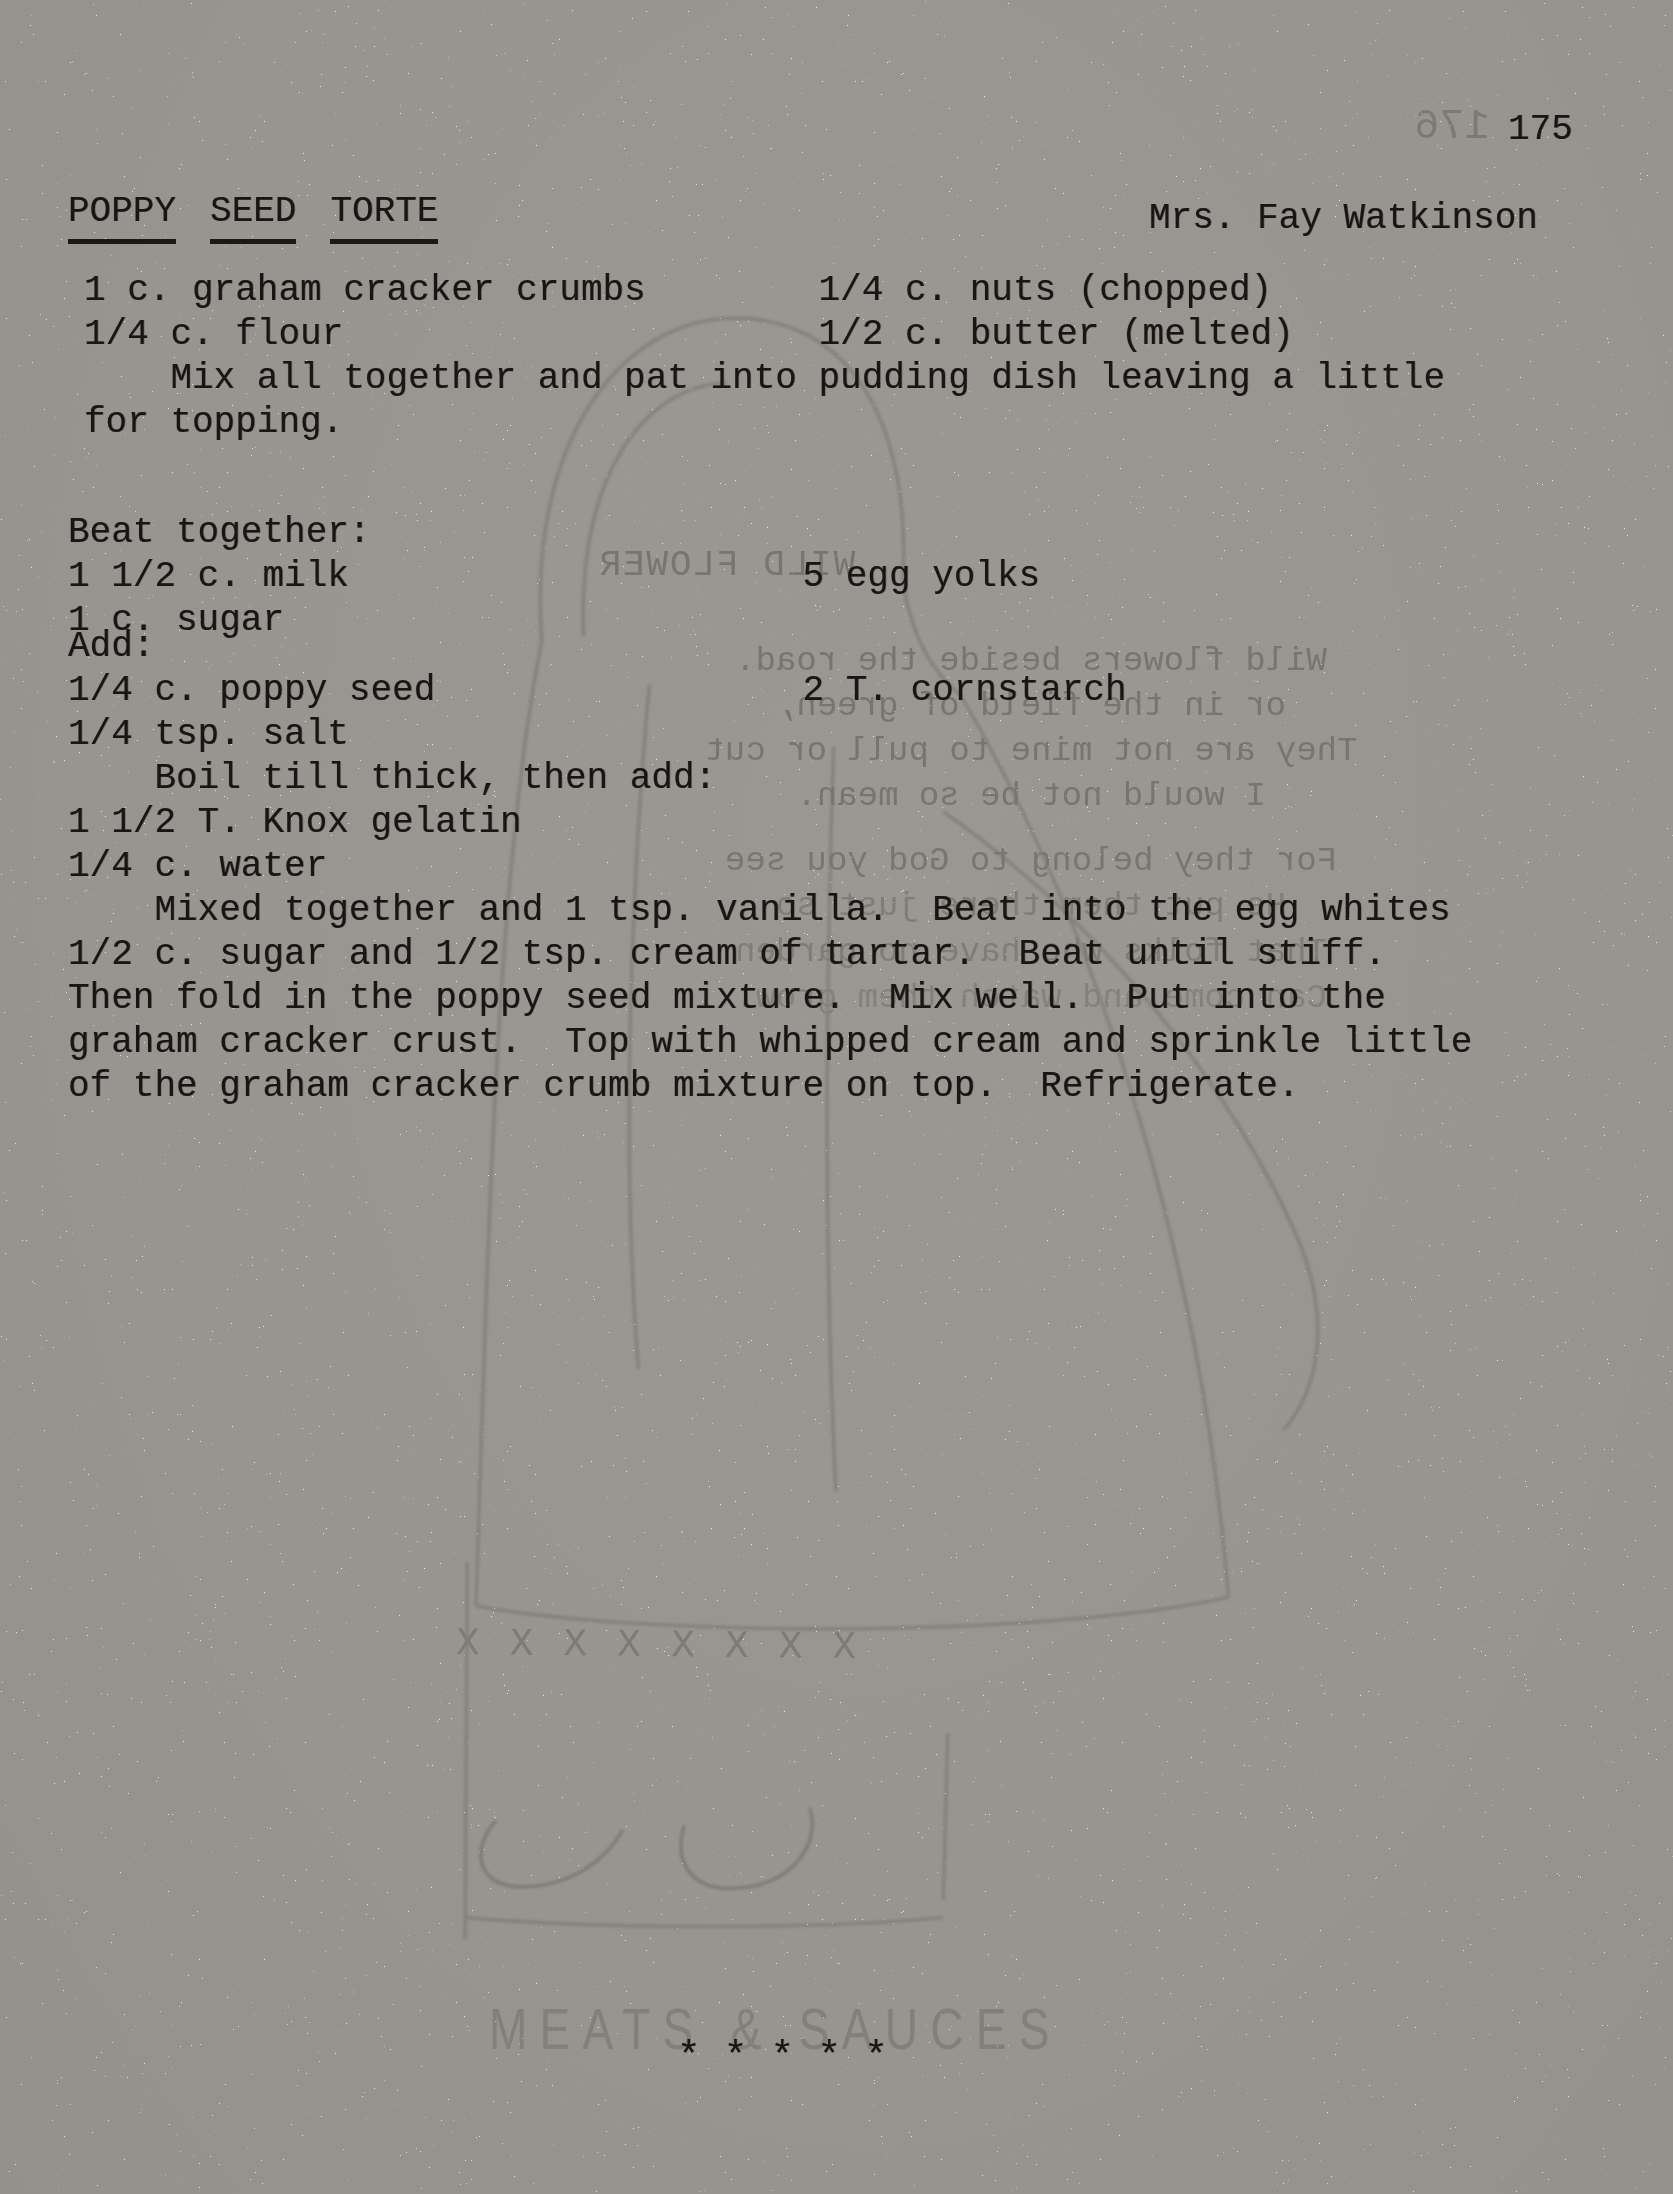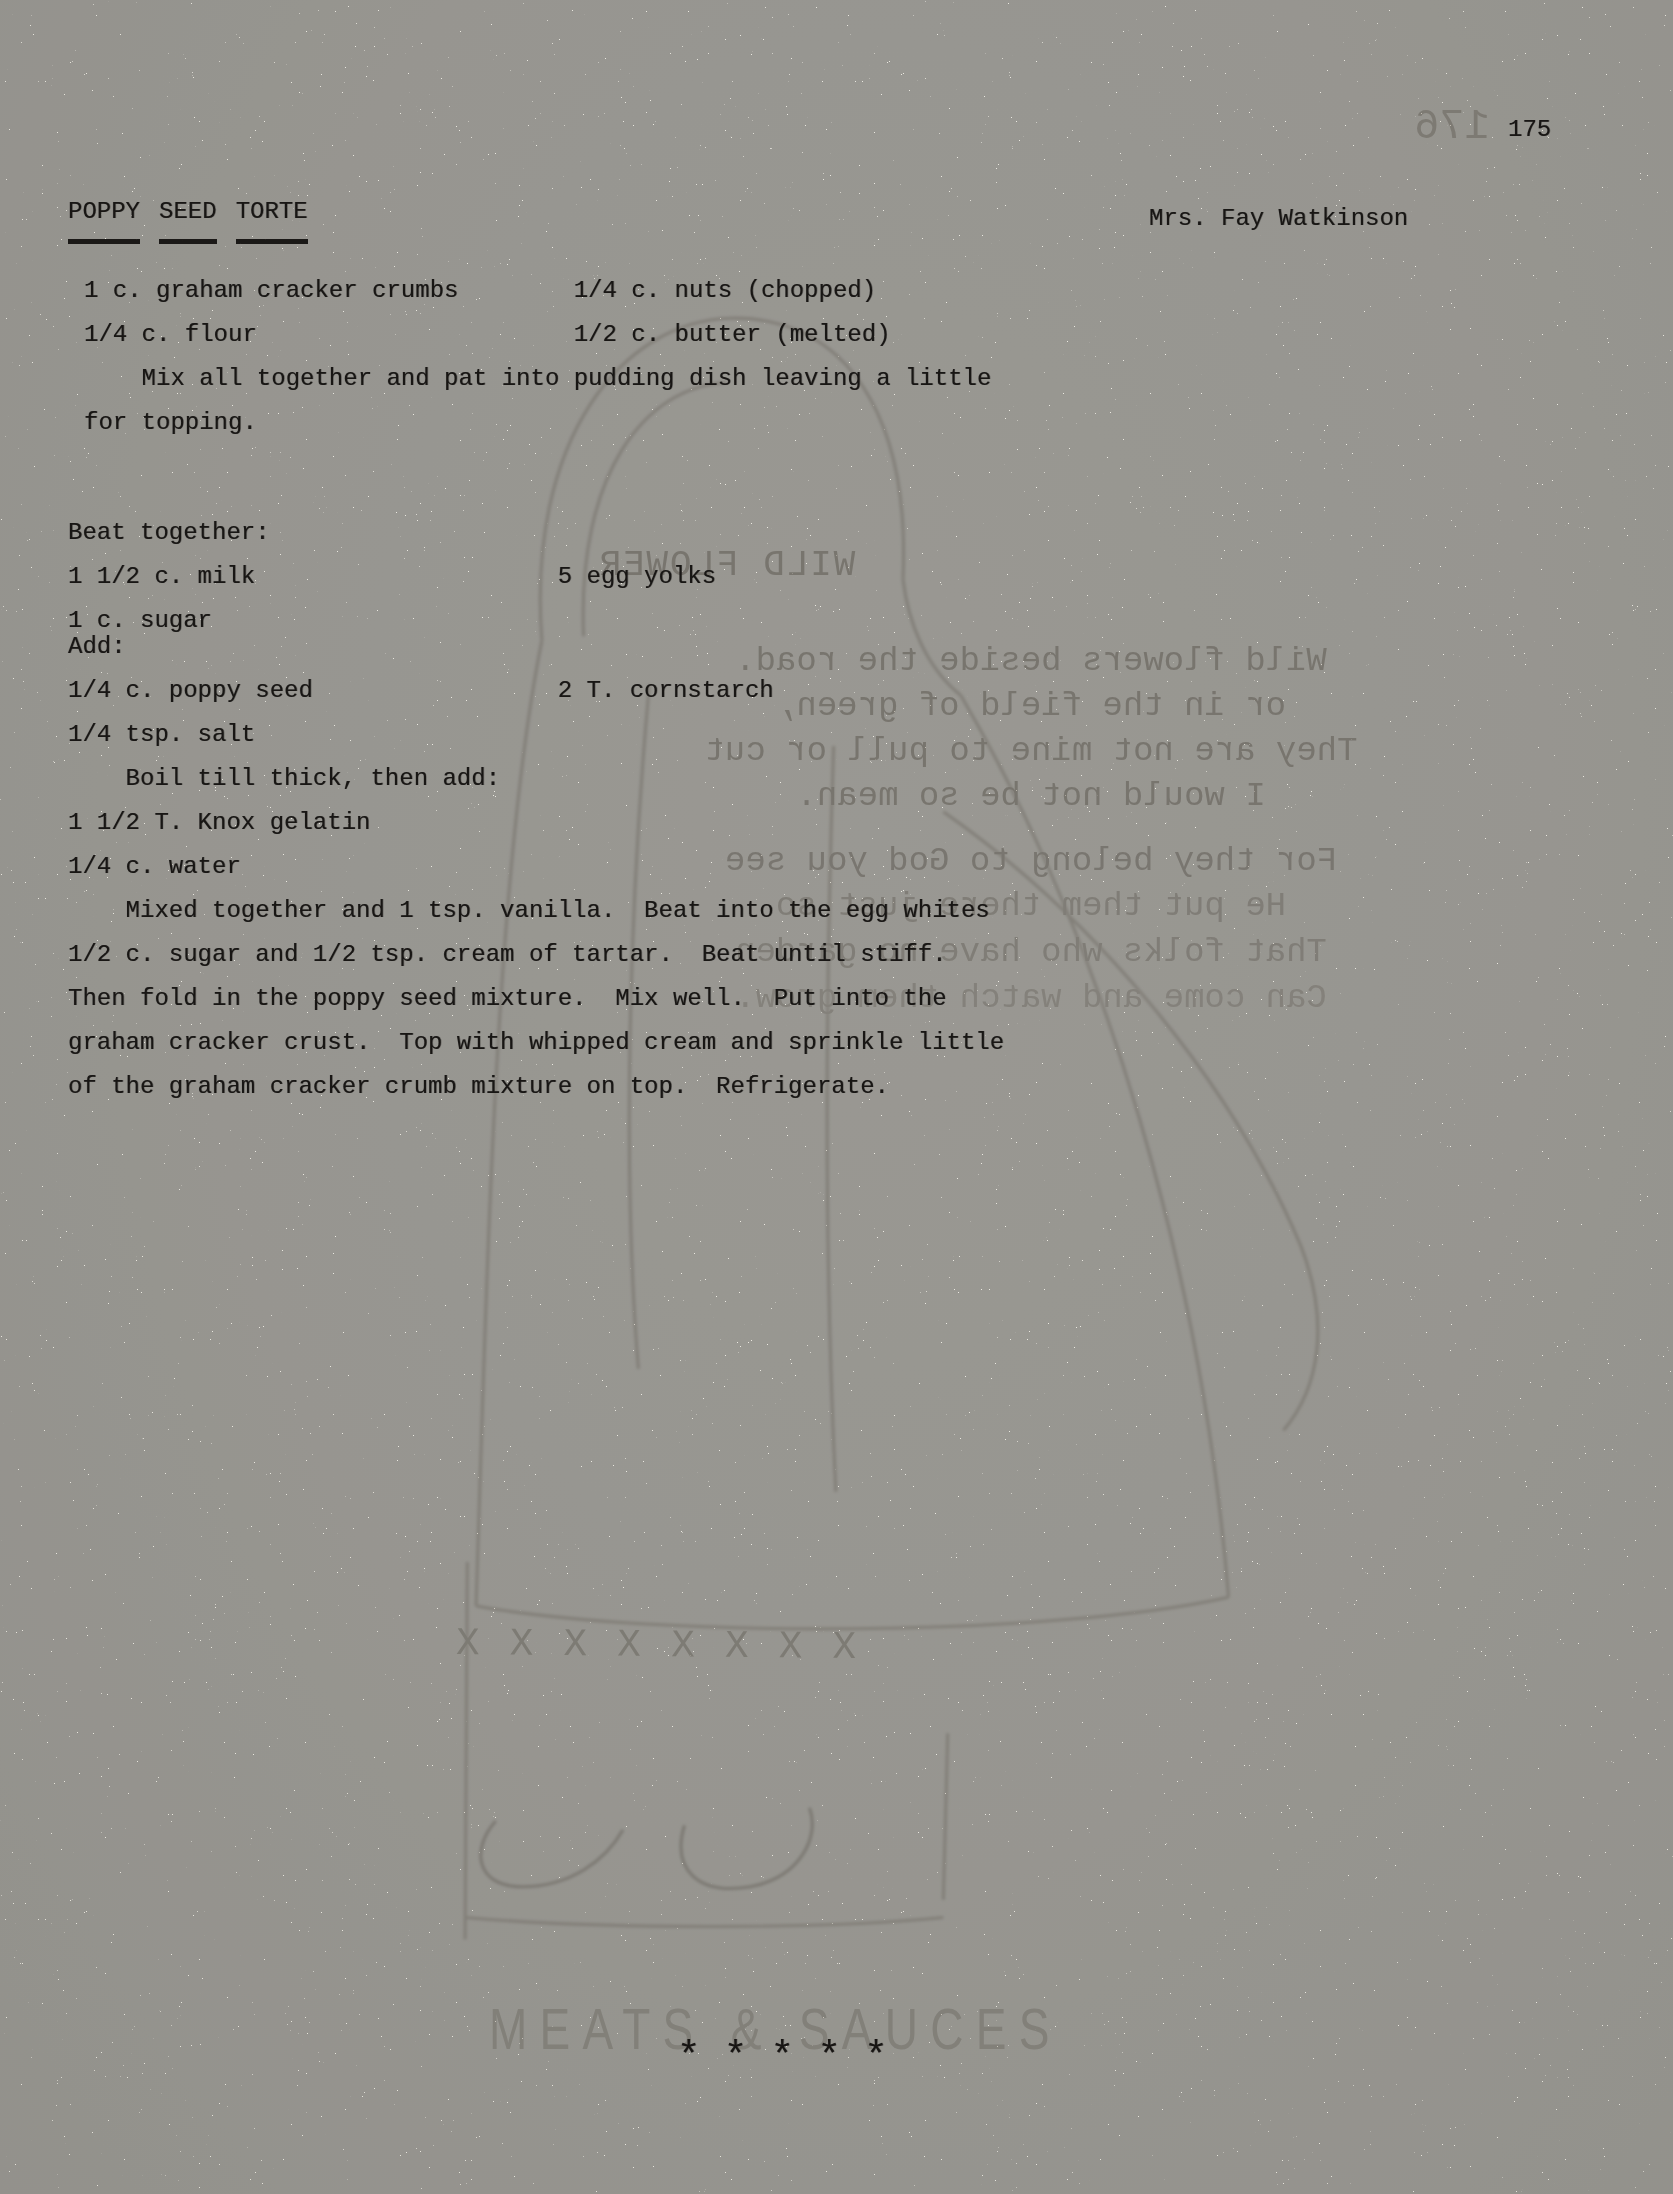--- a/index.html
+++ b/index.html
@@ -15,26 +15,26 @@
     background:
       radial-gradient(ellipse at 52% 38%, #edebe3 0%, #e9e7df 55%, #e3e1d8 100%);
     overflow:hidden;
   }
   .grain{position:absolute;inset:0;pointer-events:none;}
   .sketch{position:absolute;left:0;top:0;pointer-events:none;}
 
   .typed{
     position:absolute;
     font-family:"Liberation Mono","DejaVu Sans Mono",monospace;
-    font-size:24px;line-height:44px;
+    font-size:36px;line-height:44px;
     color:#262320;
     white-space:pre;
     text-shadow:0.7px 0 0.4px rgba(40,36,33,.35), -0.4px 0.4px 0.4px rgba(40,36,33,.15);
   }
-  .title-line{display:flex;gap:19px;}
+  .title-line{display:flex;gap:34px;}
   .title-word{
     border-bottom:5.7px solid #2b2724;
     padding-bottom:5.3px;
   }
   .bleed{
     position:absolute;
     font-family:"Liberation Mono","DejaVu Sans Mono",monospace;
     white-space:pre;
     transform:scaleX(-1);
     pointer-events:none;

